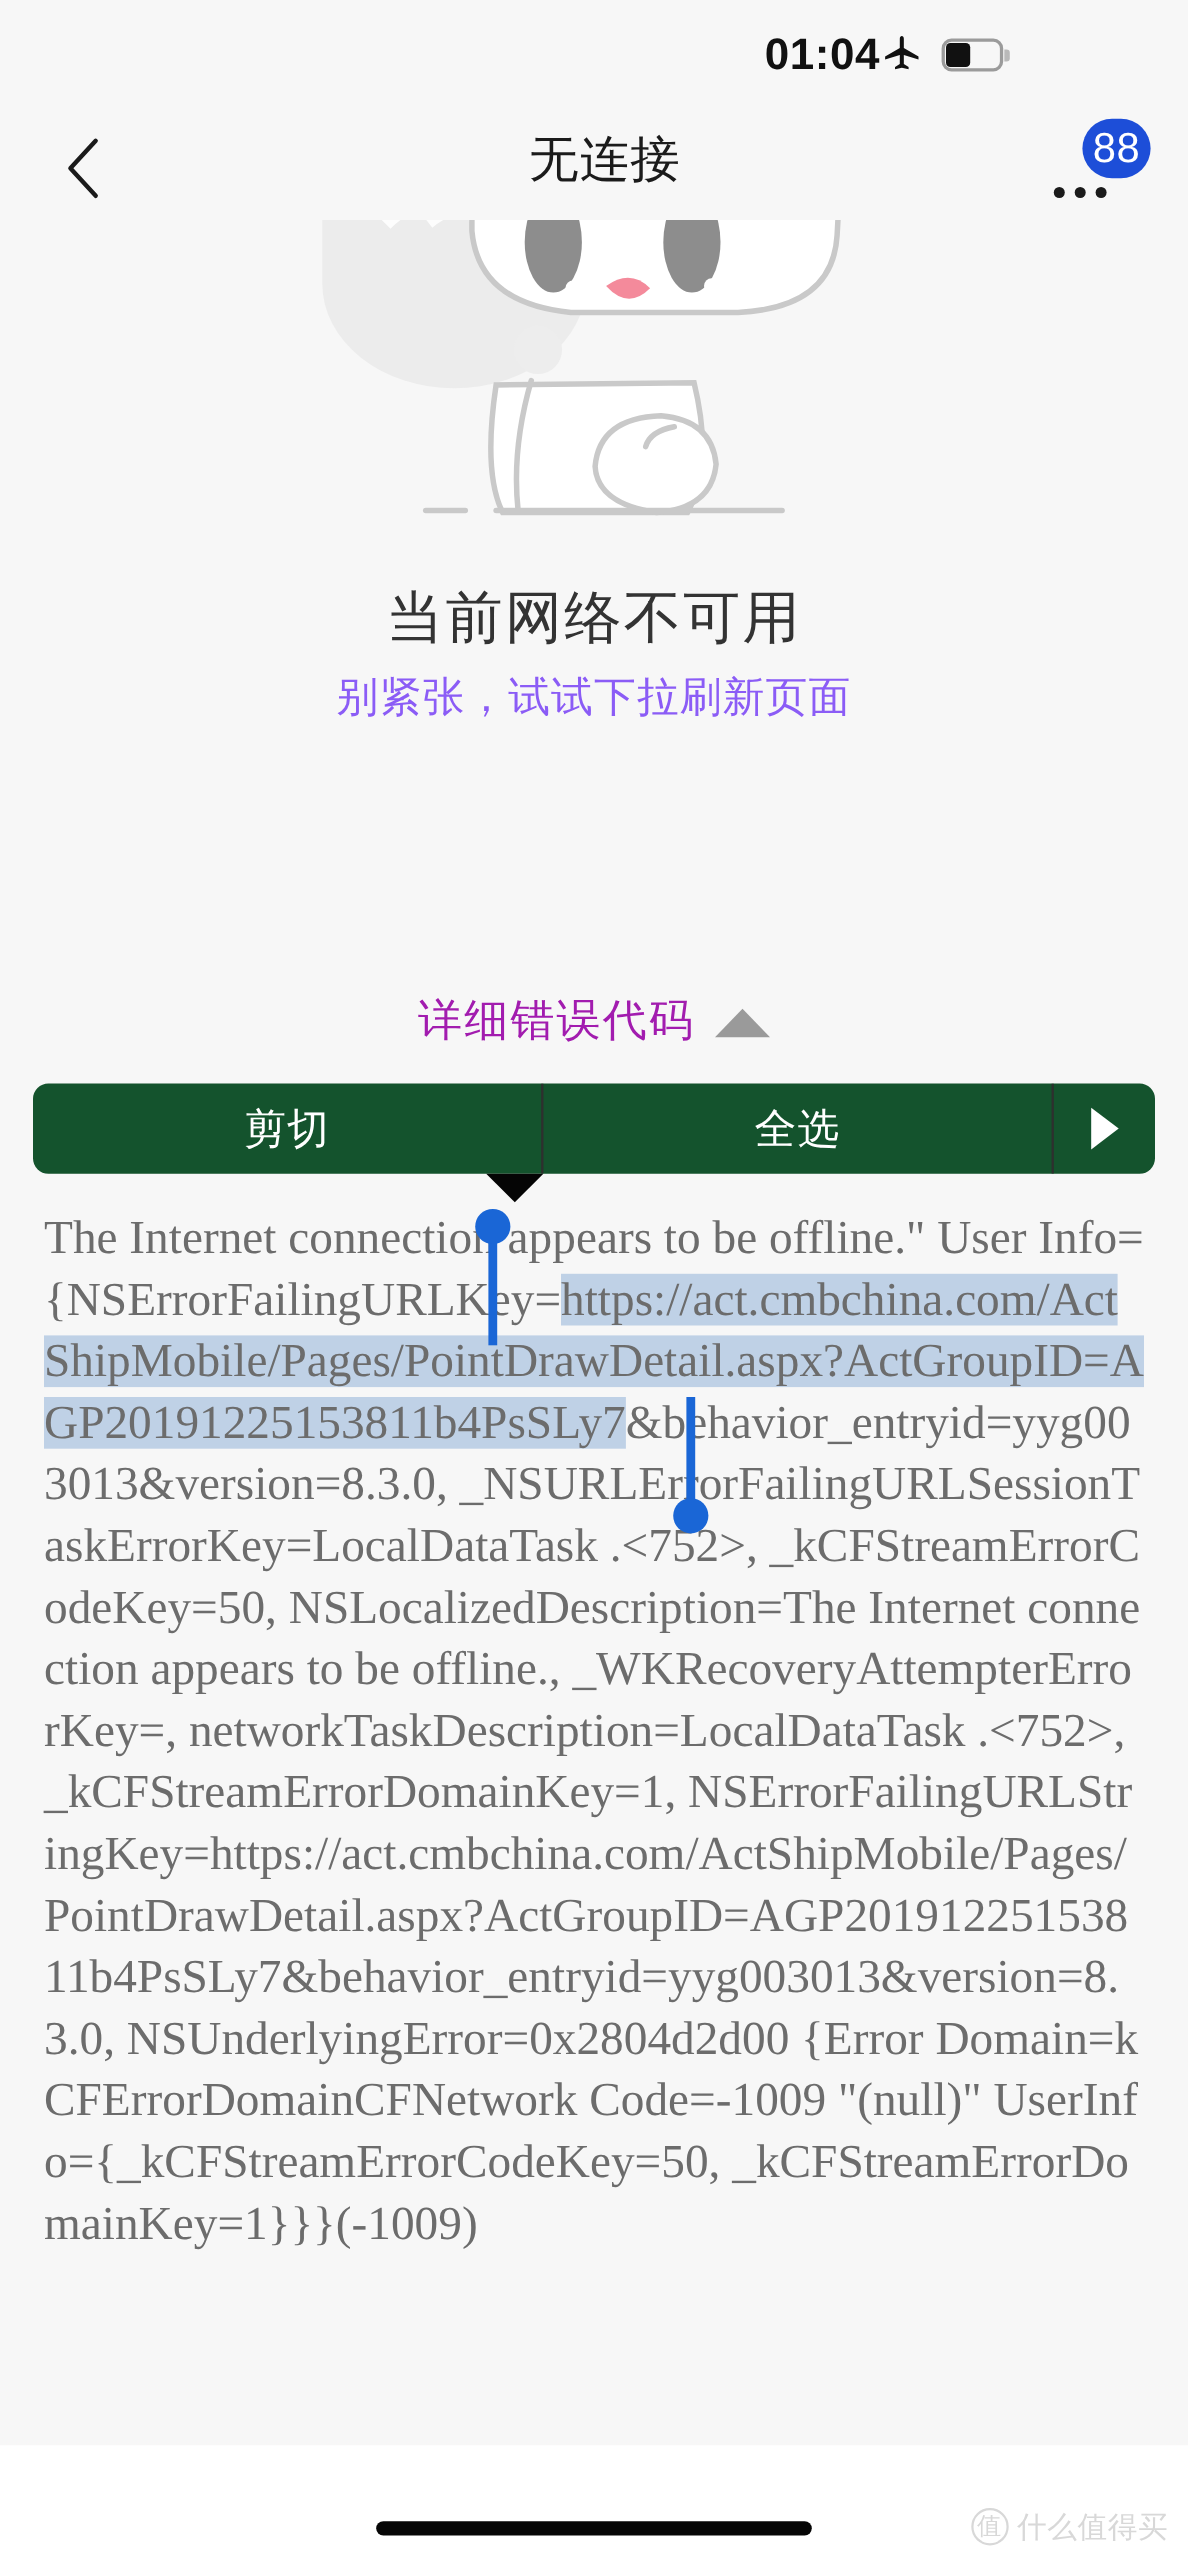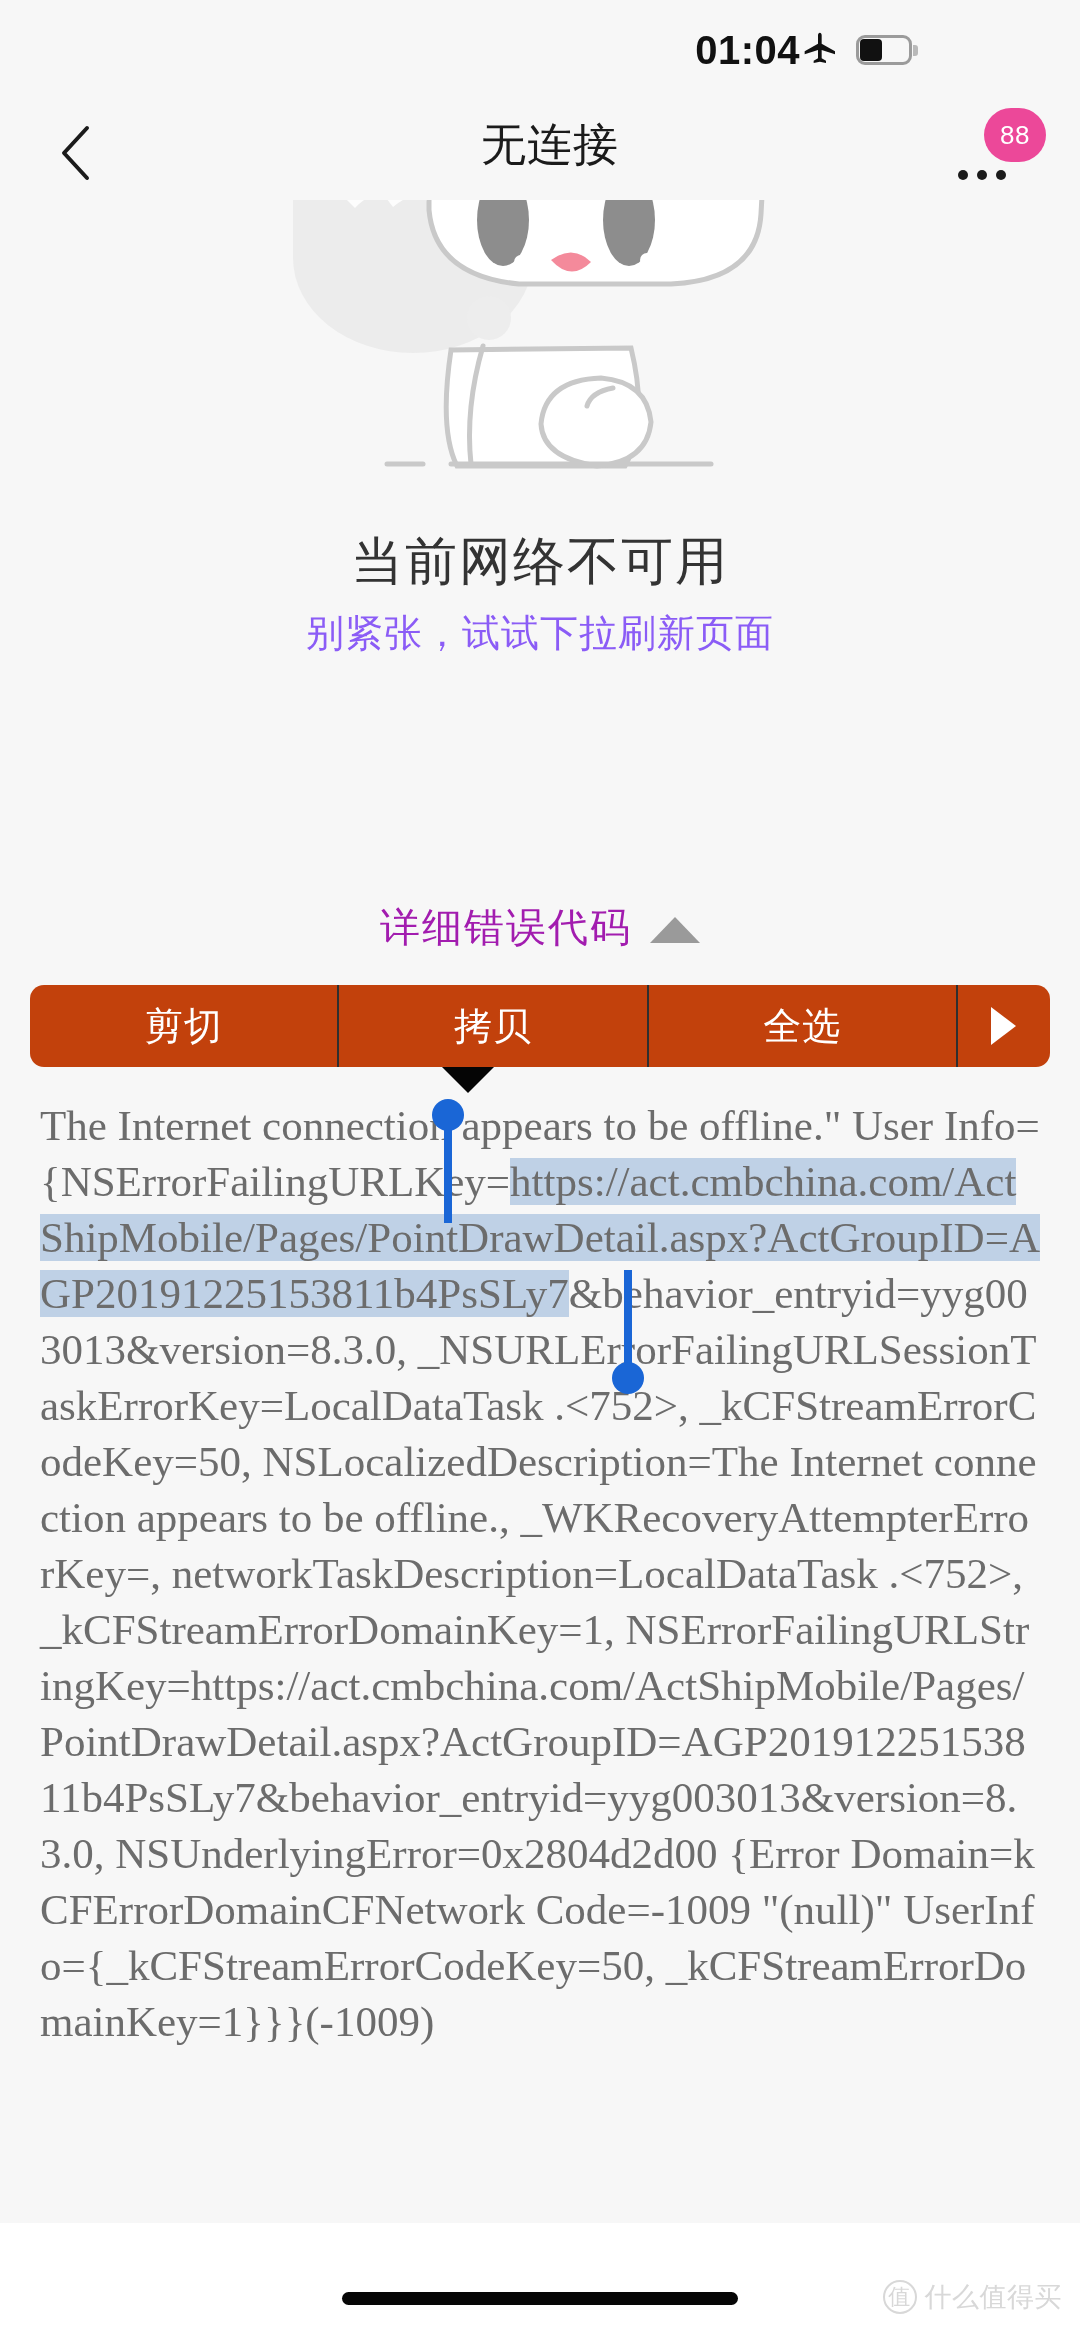--- a/index.html
+++ b/index.html
@@ -63,24 +63,24 @@
     position:absolute; bottom:14px; left:8px;
     display:flex; gap:9px; align-items:flex-end;
   }
   .dots i {
     display:block; width:10px; height:10px; border-radius:50%;
     background:#1b1b1b;
   }
   .badge {
     position:absolute; right:-6px; top:-6px;
     min-width:62px; height:54px; padding:0 8px;
-    background:#ec4899; color:#fff;
+    background:#1d4ed8; color:#fff;
     border-radius:30px;
     display:flex; align-items:center; justify-content:center;
-    font-size:26px; letter-spacing:0.5px;
+    font-size:38px; letter-spacing:0.5px;
   }
 
   
   .illus {
     position:absolute; top:200px; left:0; width:1080px; height:300px;
     overflow:hidden;
   }
   .illus svg { position:absolute; left:283px; top:-62px; }
 
   
@@ -123,21 +123,21 @@
   }
   .err-body .sel { background:#bfd1e6; }
 
   
   .ctx-wrap {
     position:absolute; top:985px; left:30px; width:1020px; height:82px;
   }
   .ctx {
     position:relative;
     width:1020px; height:82px;
-    background:#c2410c;
+    background:#14532d;
     border-radius:14px;
     display:flex; align-items:stretch;
     overflow:hidden;
   }
   .ctx-item {
     flex:1 1 0;
     display:flex; align-items:center; justify-content:center;
     color:#ffffff; font-size:38px; letter-spacing:1px;
     border-right:2px solid #2f2f2f;
   }
@@ -274,21 +274,20 @@
   <div class="handle start">
       <span class="knob"></span>
     </div>
   <div class="handle end">
       <span class="knob"></span>
     </div>
 
   <div class="ctx-wrap">
     <div class="ctx" id="ctx-menu">
         <div class="ctx-item">剪切</div>
-        <div class="ctx-item">拷贝</div>
         <div class="ctx-item">全选</div>
         <div class="ctx-item arrow">
           <span class="tri-right"></span>
         </div>
       </div>
     <div class="ctx-pointer"></div>
   </div>
 
   <div class="bottom-area">
     <div class="home-indicator"></div>

